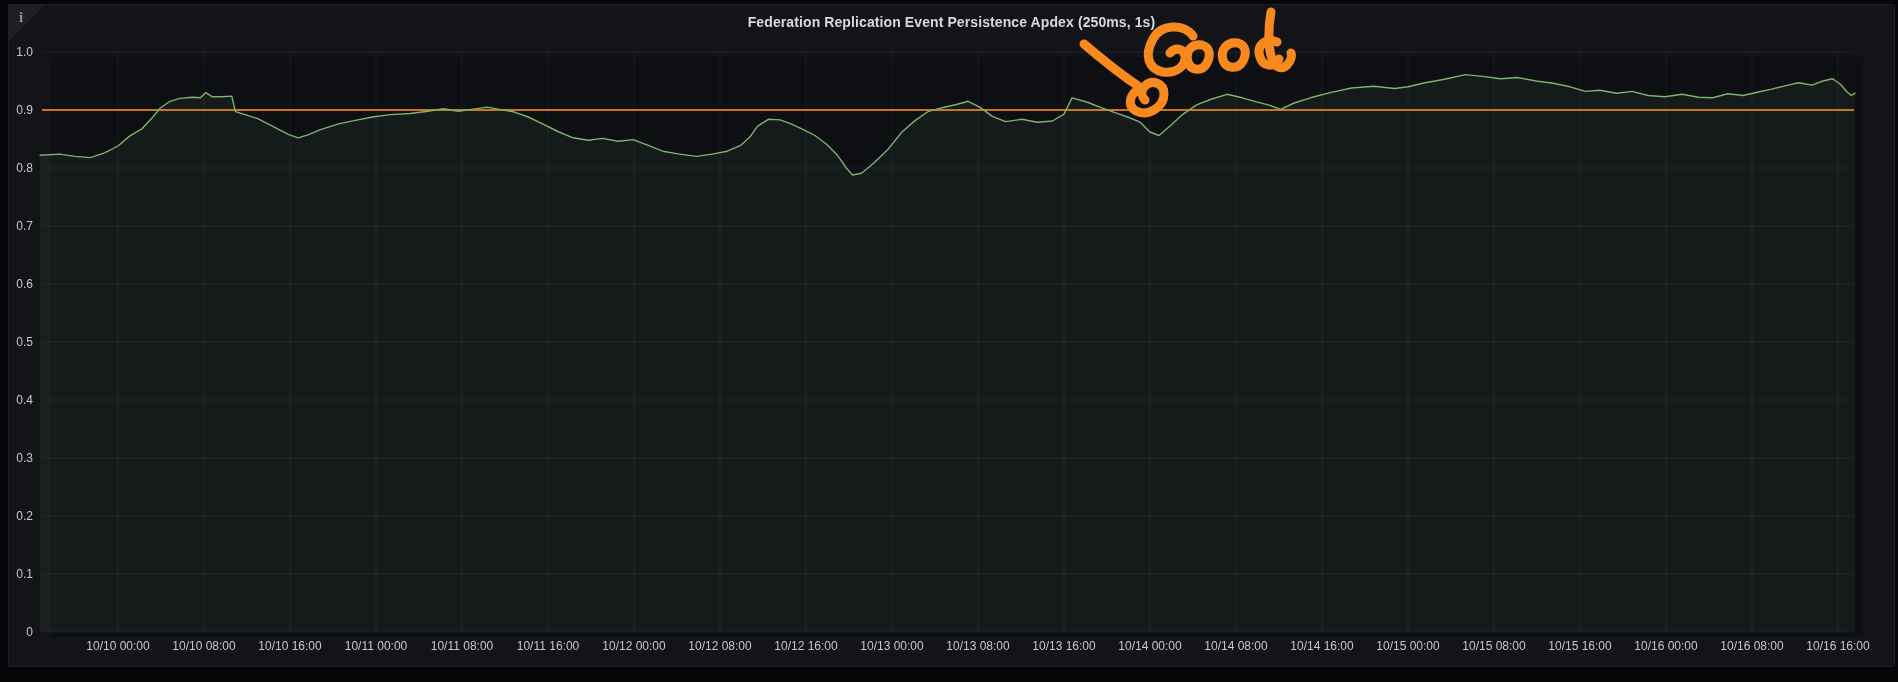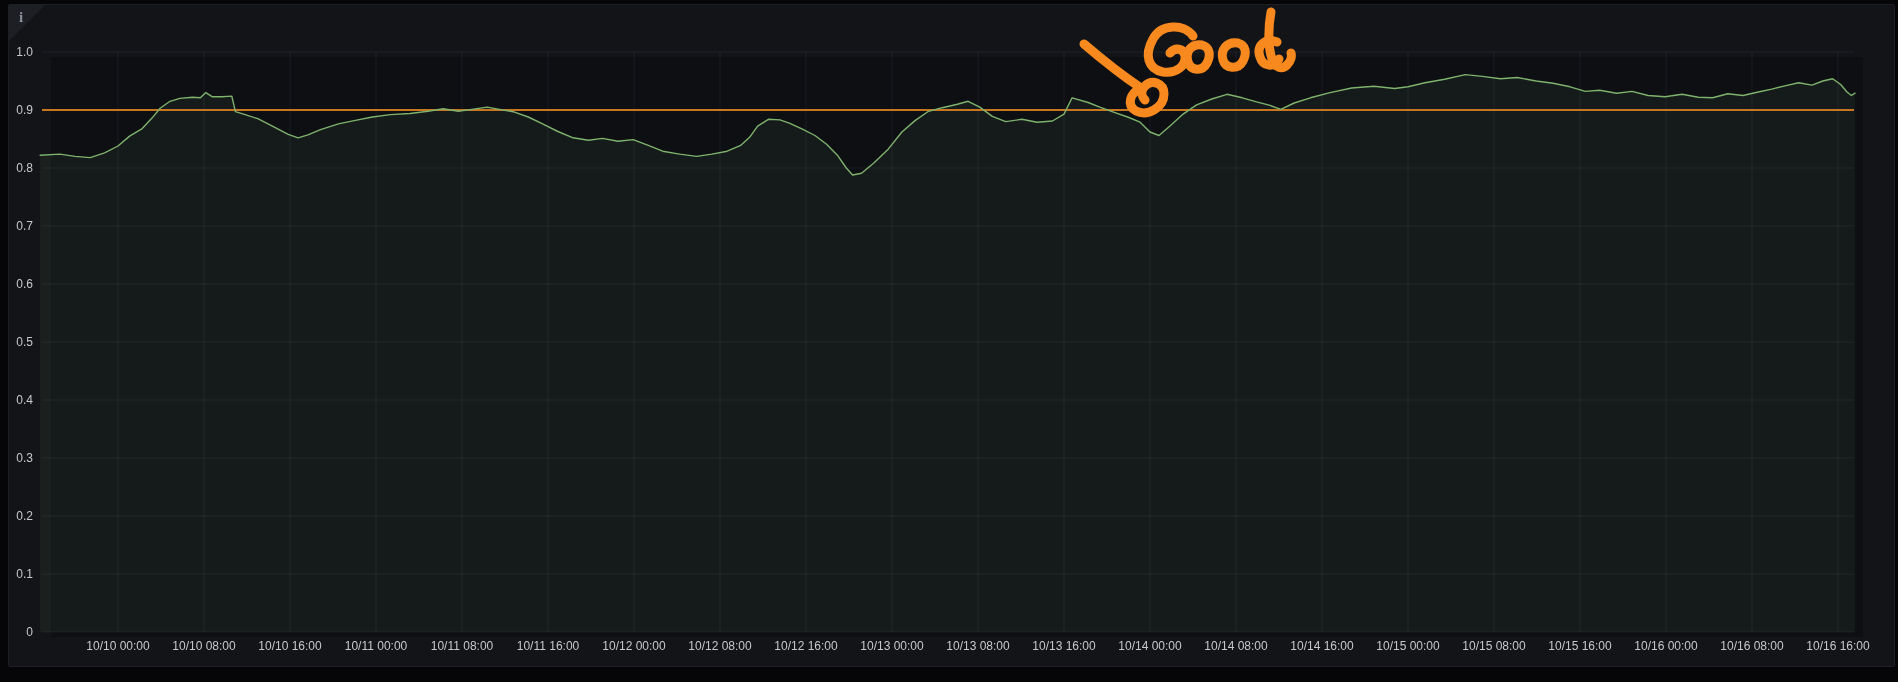--- a/index.html
+++ b/index.html
@@ -34,20 +34,21 @@
   svg.chart{position:absolute;left:0;top:0;pointer-events:none;}
   .tick-label{fill:#c7c8cc;font-family:"Liberation Sans",sans-serif;font-size:12px;}
 </style>
 </head>
 <body>
 
 <div class="panel">
   <div class="plot-bg"></div>
   <div class="info-corner"></div>
   <span class="info-glyph">i</span>
+  <div class="panel-title">Federation Replication Event Persistence Apdex (250ms, 1s)</div>
 </div>
 
 <svg class="chart" width="1898" height="682" viewBox="0 0 1898 682">
   <g id="gridlines">
       <line x1="42" x2="1854" y1="52" y2="52" stroke="rgba(204,210,224,0.07)" stroke-width="1"></line>
       <line x1="42" x2="1854" y1="109.99999999999999" y2="109.99999999999999" stroke="rgba(204,210,224,0.07)" stroke-width="1"></line>
       <line x1="42" x2="1854" y1="167.99999999999997" y2="167.99999999999997" stroke="rgba(204,210,224,0.07)" stroke-width="1"></line>
       <line x1="42" x2="1854" y1="226.00000000000003" y2="226.00000000000003" stroke="rgba(204,210,224,0.07)" stroke-width="1"></line>
       <line x1="42" x2="1854" y1="284" y2="284" stroke="rgba(204,210,224,0.07)" stroke-width="1"></line>
       <line x1="42" x2="1854" y1="342" y2="342" stroke="rgba(204,210,224,0.07)" stroke-width="1"></line>

